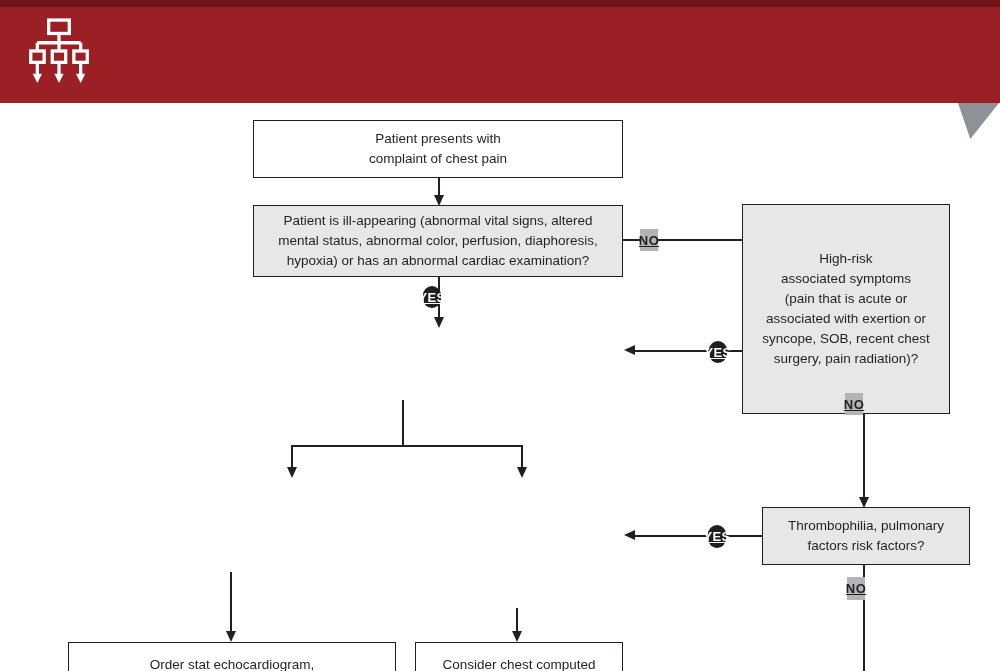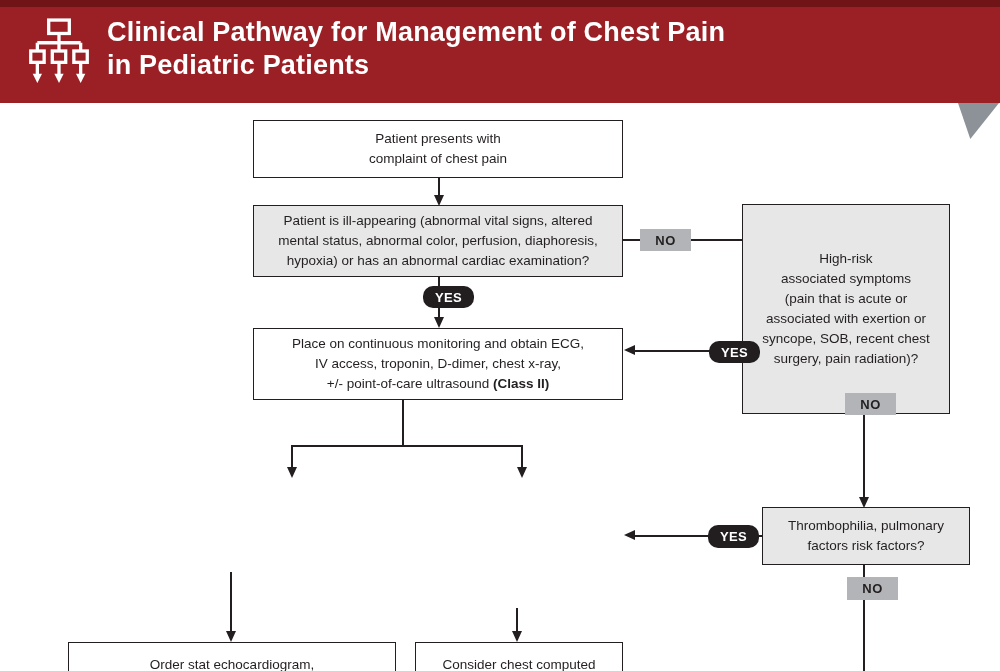--- a/index.html
+++ b/index.html
@@ -68,23 +68,23 @@
   #a-monitor{left:434px;top:317px;}
   #a-highrisk-left{left:624px;top:345px;}
   #a-thrombo-top{left:859px;top:497px;}
   #a-branch-left{left:287px;top:467px;}
   #a-branch-right{left:517px;top:467px;}
   #a-pe-left{left:624px;top:530px;}
   #a-echo{left:226px;top:631px;}
   #a-ct{left:512px;top:631px;}
   
   .badge{
-    position:absolute;width:51px;height:22px;
+    position:absolute;width:18px;height:22px;
     display:flex;align-items:center;justify-content:center;
-    font-size:13px;font-weight:bold;letter-spacing:0.4px;
+    font-size:13px;font-weight:bold;letter-spacing:0.4px;text-decoration:underline;
   }
   .badge.gray{background:#b2b4b7;color:#231f20;}
   .badge.black{background:#221e1f;color:#ffffff;border-radius:10px;}
   #badge-no1{left:640px;top:229px;}
   #badge-yes1{left:423px;top:286px;}
   #badge-yes2{left:709px;top:341px;}
   #badge-no2{left:845px;top:393px;}
   #badge-yes3{left:708px;top:525px;height:23px;}
   #badge-no3{left:847px;top:577px;height:23px;}
 </style>
@@ -107,22 +107,20 @@
         <rect x="22.5" y="32" width="13" height="11" stroke="#ffffff" stroke-width="3.2"></rect>
         <rect x="43.4" y="32" width="13" height="11" stroke="#ffffff" stroke-width="3.2"></rect>
         <line x1="8" y1="43" x2="8" y2="55" stroke="#ffffff" stroke-width="3.2"></line>
         <line x1="29" y1="43" x2="29" y2="55" stroke="#ffffff" stroke-width="3.2"></line>
         <line x1="50" y1="43" x2="50" y2="55" stroke="#ffffff" stroke-width="3.2"></line>
         <polygon points="3.5,54 12.5,54 8,63" fill="#ffffff"></polygon>
         <polygon points="24.5,54 33.5,54 29,63" fill="#ffffff"></polygon>
         <polygon points="45.5,54 54.5,54 50,63" fill="#ffffff"></polygon>
       </svg>
     </span>
-    <div id="page-title">Clinical Pathway for Management of Chest Pain
-in Pediatric Patients</div>
   </div>
   <div id="corner-fold"></div>
 
   <div class="vline" id="l-present-ill"></div>
   <div class="hline" id="l-ill-highrisk"></div>
   <div class="vline" id="l-ill-monitor"></div>
   <div class="hline" id="l-highrisk-monitor"></div>
   <div class="vline" id="l-highrisk-thrombo"></div>
   <div class="vline" id="l-branch-stem"></div>
   <div class="hline" id="l-branch-bar"></div>
@@ -148,25 +146,20 @@
     <span class="node-text">Patient is ill-appearing (abnormal vital signs, altered
 mental status, abnormal color, perfusion, diaphoresis,
 hypoxia) or has an abnormal cardiac examination?</span>
   </div>
 
   <div class="node" id="node-present">
     <span class="node-text">Patient presents with
 complaint of chest pain</span>
   </div>
 
-  <div class="node" id="node-monitor">
-    <span class="node-text"><span>Place on continuous monitoring and obtain ECG,
-IV access, troponin, D-dimer, chest x-ray,
-+/- point-of-care ultrasound </span><b>(Class II)</b></span>
-  </div>
 
   <div class="node gray" id="node-highrisk">
     <span class="node-text">High-risk
 associated symptoms
 (pain that is acute or
 associated with exertion or
 syncope, SOB, recent chest
 surgery, pain radiation)?</span>
   </div>
 

